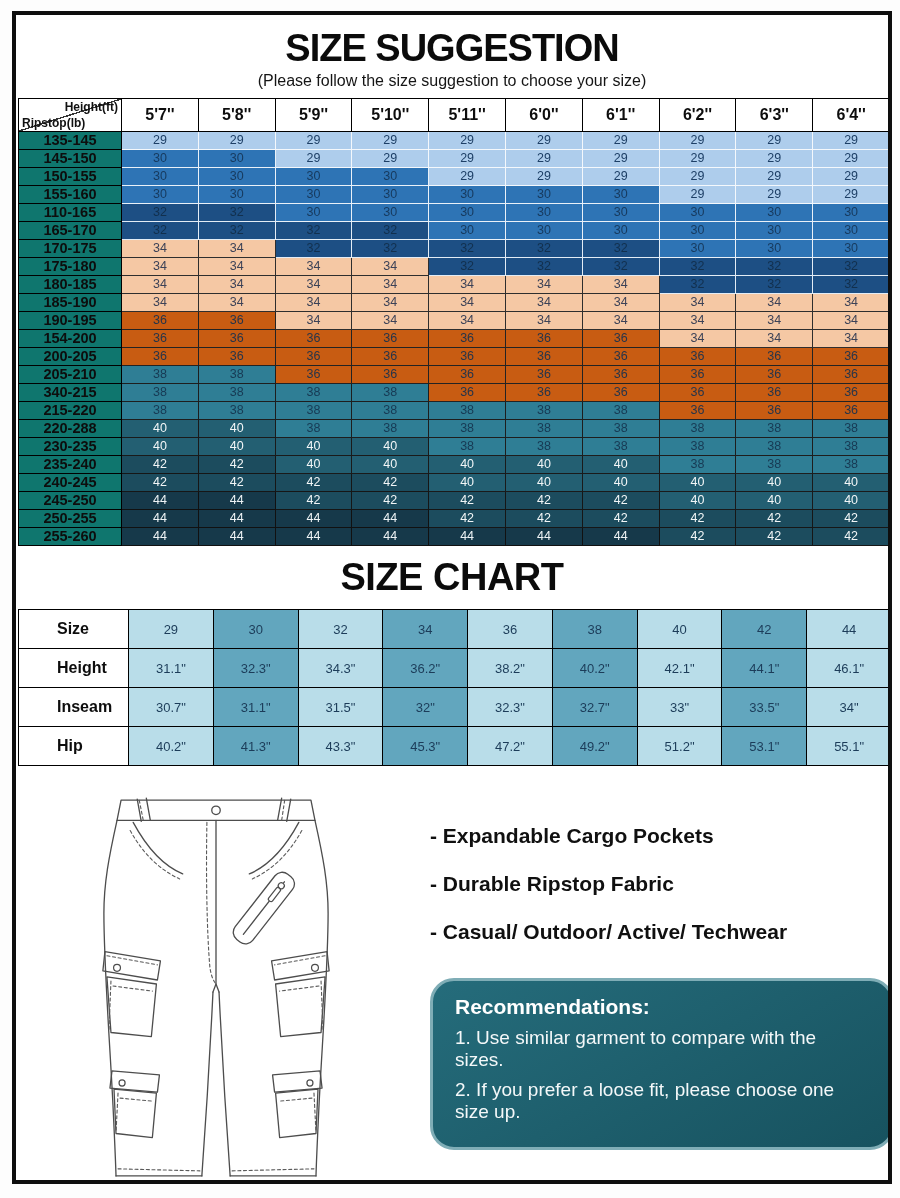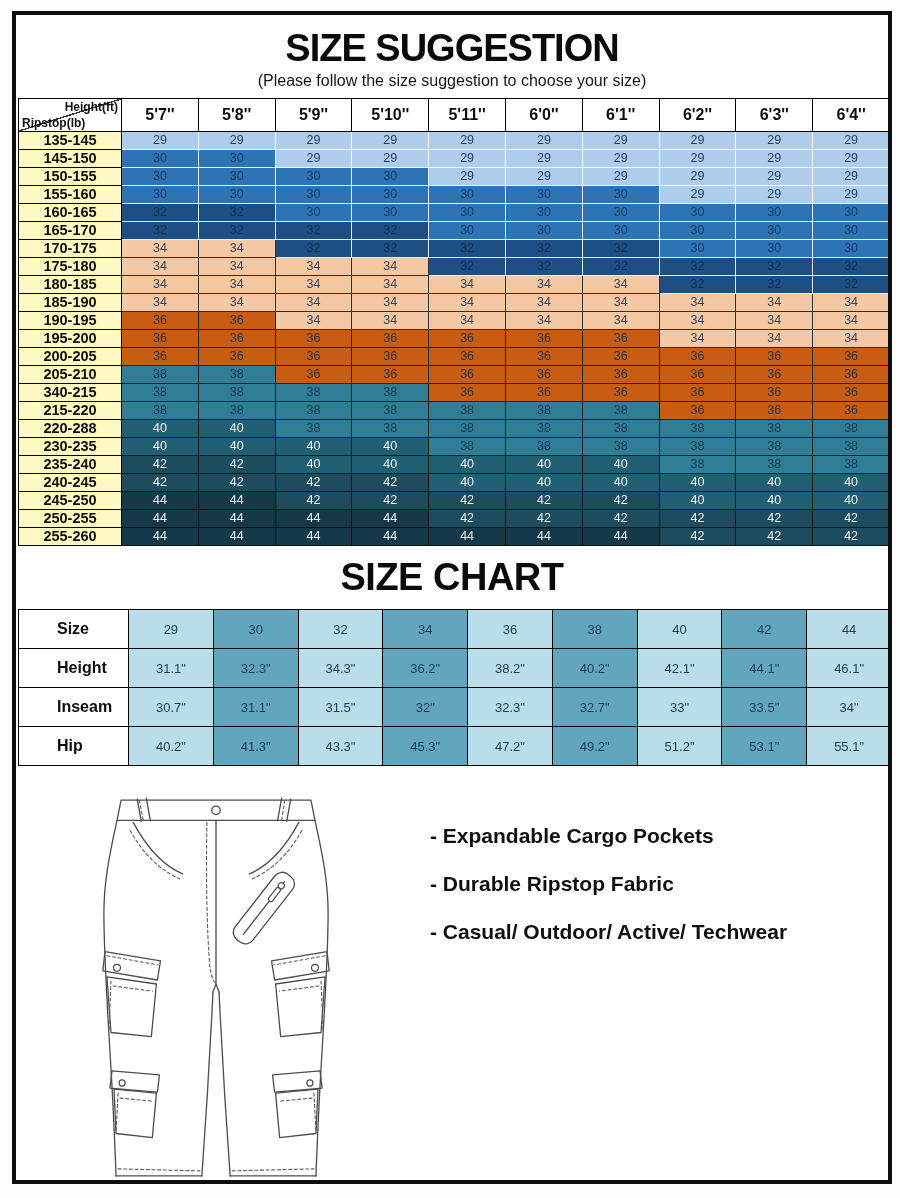--- a/index.html
+++ b/index.html
@@ -11,21 +11,21 @@
   .title { text-align:center; font-size:38px; font-weight:900; letter-spacing:-1px; color:#0b0b0b; margin-top:2px; }
   .subtitle { text-align:center; font-size:16px; color:#151515; margin-top:2px; margin-bottom:8px; }
 
   
   .sg-table { display:grid; grid-template-columns:103px repeat(10,1fr); grid-template-rows:33px; grid-auto-rows:18px; width:872px; margin:0 auto; border-left:1px solid #000; border-top:1px solid #000; }
   .sg-corner { position:relative; background:#fff; border-right:1px solid #000; border-bottom:1px solid #000;
     background-image:linear-gradient(to bottom right, transparent 48.8%, #333 48.8%, #333 51.2%, transparent 51.2%); }
   .sg-corner .top { position:absolute; top:1px; right:3px; font-size:12px; font-weight:bold; color:#111; }
   .sg-corner .bot { position:absolute; bottom:1px; left:3px; font-size:12px; font-weight:bold; color:#111; }
   .sg-head { background:#fff; border-right:1px solid #000; border-bottom:1px solid #000; font-weight:bold; font-size:16px; color:#0d0d0d; text-align:center; line-height:31px; }
-  .sg-wlabel { background:#fef9c3; border-right:1px solid #000; border-bottom:1px solid #000; font-weight:bold; font-size:14.5px; color:#0d0d0d; text-align:center; line-height:17px; }
+  .sg-wlabel { background:#0f766e; border-right:1px solid #000; border-bottom:1px solid #000; font-weight:bold; font-size:14.5px; color:#0d0d0d; text-align:center; line-height:17px; }
   .sg-cell { font-size:12.5px; text-align:center; line-height:17px; }
 
   
   .title2 { text-align:center; font-size:38px; font-weight:900; letter-spacing:-0.5px; color:#0b0b0b; margin-top:10px; margin-bottom:10px; }
   .sc-table { display:grid; grid-template-columns:110px repeat(9,1fr); grid-auto-rows:39px; width:874px; margin:0 auto; border-left:1px solid #000; border-top:1px solid #000; }
   .sc-label { background:#fff; border-right:1px solid #000; border-bottom:1px solid #000; font-weight:bold; font-size:16px; color:#0d0d0d; display:flex; align-items:center; padding-left:38px; }
   .sc-cell { border-right:1px solid #000; border-bottom:1px solid #000; font-size:13px; color:#1c3c59; display:flex; align-items:center; justify-content:center; }
 
   
   .bottom { display:flex; margin-top:14px; padding-left:62px; }
@@ -101,21 +101,21 @@
         <div class="sg-cell" style="background: rgb(46, 116, 181); color: rgb(23, 58, 94); border-right: 1px solid rgb(234, 241, 248); border-bottom: 1px solid rgb(234, 241, 248);">30</div>
         <div class="sg-cell" style="background: rgb(46, 116, 181); color: rgb(23, 58, 94); border-right: 1px solid rgb(234, 241, 248); border-bottom: 1px solid rgb(234, 241, 248);">30</div>
         <div class="sg-cell" style="background: rgb(46, 116, 181); color: rgb(23, 58, 94); border-right: 1px solid rgb(234, 241, 248); border-bottom: 1px solid rgb(234, 241, 248);">30</div>
         <div class="sg-cell" style="background: rgb(46, 116, 181); color: rgb(23, 58, 94); border-right: 1px solid rgb(234, 241, 248); border-bottom: 1px solid rgb(234, 241, 248);">30</div>
         <div class="sg-cell" style="background: rgb(46, 116, 181); color: rgb(23, 58, 94); border-right: 1px solid rgb(234, 241, 248); border-bottom: 1px solid rgb(234, 241, 248);">30</div>
         <div class="sg-cell" style="background: rgb(46, 116, 181); color: rgb(23, 58, 94); border-right: 1px solid rgb(234, 241, 248); border-bottom: 1px solid rgb(234, 241, 248);">30</div>
         <div class="sg-cell" style="background: rgb(46, 116, 181); color: rgb(23, 58, 94); border-right: 1px solid rgb(234, 241, 248); border-bottom: 1px solid rgb(234, 241, 248);">30</div>
         <div class="sg-cell" style="background: rgb(174, 205, 236); color: rgb(29, 63, 102); border-right: 1px solid rgb(244, 248, 252); border-bottom: 1px solid rgb(244, 248, 252);">29</div>
         <div class="sg-cell" style="background: rgb(174, 205, 236); color: rgb(29, 63, 102); border-right: 1px solid rgb(244, 248, 252); border-bottom: 1px solid rgb(244, 248, 252);">29</div>
         <div class="sg-cell" style="background: rgb(174, 205, 236); color: rgb(29, 63, 102); border-right: 1px solid rgb(244, 248, 252); border-bottom: 1px solid rgb(244, 248, 252);">29</div>
-        <div class="sg-wlabel">160-165</div>
+        <div class="sg-wlabel">110-165</div>
         <div class="sg-cell" style="background: rgb(29, 79, 132); color: rgb(18, 48, 78); border-right: 1px solid rgb(227, 236, 245); border-bottom: 1px solid rgb(227, 236, 245);">32</div>
         <div class="sg-cell" style="background: rgb(29, 79, 132); color: rgb(18, 48, 78); border-right: 1px solid rgb(227, 236, 245); border-bottom: 1px solid rgb(227, 236, 245);">32</div>
         <div class="sg-cell" style="background: rgb(46, 116, 181); color: rgb(23, 58, 94); border-right: 1px solid rgb(234, 241, 248); border-bottom: 1px solid rgb(234, 241, 248);">30</div>
         <div class="sg-cell" style="background: rgb(46, 116, 181); color: rgb(23, 58, 94); border-right: 1px solid rgb(234, 241, 248); border-bottom: 1px solid rgb(234, 241, 248);">30</div>
         <div class="sg-cell" style="background: rgb(46, 116, 181); color: rgb(23, 58, 94); border-right: 1px solid rgb(234, 241, 248); border-bottom: 1px solid rgb(234, 241, 248);">30</div>
         <div class="sg-cell" style="background: rgb(46, 116, 181); color: rgb(23, 58, 94); border-right: 1px solid rgb(234, 241, 248); border-bottom: 1px solid rgb(234, 241, 248);">30</div>
         <div class="sg-cell" style="background: rgb(46, 116, 181); color: rgb(23, 58, 94); border-right: 1px solid rgb(234, 241, 248); border-bottom: 1px solid rgb(234, 241, 248);">30</div>
         <div class="sg-cell" style="background: rgb(46, 116, 181); color: rgb(23, 58, 94); border-right: 1px solid rgb(234, 241, 248); border-bottom: 1px solid rgb(234, 241, 248);">30</div>
         <div class="sg-cell" style="background: rgb(46, 116, 181); color: rgb(23, 58, 94); border-right: 1px solid rgb(234, 241, 248); border-bottom: 1px solid rgb(234, 241, 248);">30</div>
         <div class="sg-cell" style="background: rgb(46, 116, 181); color: rgb(23, 58, 94); border-right: 1px solid rgb(234, 241, 248); border-bottom: 1px solid rgb(234, 241, 248);">30</div>
@@ -178,21 +178,21 @@
         <div class="sg-cell" style="background: rgb(200, 92, 18); color: rgb(39, 53, 74); border-right: 1px solid rgb(35, 35, 35); border-bottom: 1px solid rgb(35, 35, 35);">36</div>
         <div class="sg-cell" style="background: rgb(200, 92, 18); color: rgb(39, 53, 74); border-right: 1px solid rgb(35, 35, 35); border-bottom: 1px solid rgb(35, 35, 35);">36</div>
         <div class="sg-cell" style="background: rgb(245, 200, 164); color: rgb(60, 66, 87); border-right: 1px solid rgb(46, 46, 46); border-bottom: 1px solid rgb(46, 46, 46);">34</div>
         <div class="sg-cell" style="background: rgb(245, 200, 164); color: rgb(60, 66, 87); border-right: 1px solid rgb(46, 46, 46); border-bottom: 1px solid rgb(46, 46, 46);">34</div>
         <div class="sg-cell" style="background: rgb(245, 200, 164); color: rgb(60, 66, 87); border-right: 1px solid rgb(46, 46, 46); border-bottom: 1px solid rgb(46, 46, 46);">34</div>
         <div class="sg-cell" style="background: rgb(245, 200, 164); color: rgb(60, 66, 87); border-right: 1px solid rgb(46, 46, 46); border-bottom: 1px solid rgb(46, 46, 46);">34</div>
         <div class="sg-cell" style="background: rgb(245, 200, 164); color: rgb(60, 66, 87); border-right: 1px solid rgb(46, 46, 46); border-bottom: 1px solid rgb(46, 46, 46);">34</div>
         <div class="sg-cell" style="background: rgb(245, 200, 164); color: rgb(60, 66, 87); border-right: 1px solid rgb(46, 46, 46); border-bottom: 1px solid rgb(46, 46, 46);">34</div>
         <div class="sg-cell" style="background: rgb(245, 200, 164); color: rgb(60, 66, 87); border-right: 1px solid rgb(46, 46, 46); border-bottom: 1px solid rgb(46, 46, 46);">34</div>
         <div class="sg-cell" style="background: rgb(245, 200, 164); color: rgb(60, 66, 87); border-right: 1px solid rgb(46, 46, 46); border-bottom: 1px solid rgb(46, 46, 46);">34</div>
-        <div class="sg-wlabel">195-200</div>
+        <div class="sg-wlabel">154-200</div>
         <div class="sg-cell" style="background: rgb(200, 92, 18); color: rgb(39, 53, 74); border-right: 1px solid rgb(35, 35, 35); border-bottom: 1px solid rgb(35, 35, 35);">36</div>
         <div class="sg-cell" style="background: rgb(200, 92, 18); color: rgb(39, 53, 74); border-right: 1px solid rgb(35, 35, 35); border-bottom: 1px solid rgb(35, 35, 35);">36</div>
         <div class="sg-cell" style="background: rgb(200, 92, 18); color: rgb(39, 53, 74); border-right: 1px solid rgb(35, 35, 35); border-bottom: 1px solid rgb(35, 35, 35);">36</div>
         <div class="sg-cell" style="background: rgb(200, 92, 18); color: rgb(39, 53, 74); border-right: 1px solid rgb(35, 35, 35); border-bottom: 1px solid rgb(35, 35, 35);">36</div>
         <div class="sg-cell" style="background: rgb(200, 92, 18); color: rgb(39, 53, 74); border-right: 1px solid rgb(35, 35, 35); border-bottom: 1px solid rgb(35, 35, 35);">36</div>
         <div class="sg-cell" style="background: rgb(200, 92, 18); color: rgb(39, 53, 74); border-right: 1px solid rgb(35, 35, 35); border-bottom: 1px solid rgb(35, 35, 35);">36</div>
         <div class="sg-cell" style="background: rgb(200, 92, 18); color: rgb(39, 53, 74); border-right: 1px solid rgb(35, 35, 35); border-bottom: 1px solid rgb(35, 35, 35);">36</div>
         <div class="sg-cell" style="background: rgb(245, 200, 164); color: rgb(60, 66, 87); border-right: 1px solid rgb(46, 46, 46); border-bottom: 1px solid rgb(46, 46, 46);">34</div>
         <div class="sg-cell" style="background: rgb(245, 200, 164); color: rgb(60, 66, 87); border-right: 1px solid rgb(46, 46, 46); border-bottom: 1px solid rgb(46, 46, 46);">34</div>
         <div class="sg-cell" style="background: rgb(245, 200, 164); color: rgb(60, 66, 87); border-right: 1px solid rgb(46, 46, 46); border-bottom: 1px solid rgb(46, 46, 46);">34</div>
@@ -425,17 +425,24 @@
         </svg>
       </div>
 
       <div class="right-col">
         <ul class="features" id="features">
             <li>- Expandable Cargo Pockets</li>
             <li>- Durable Ripstop Fabric</li>
             <li>- Casual/ Outdoor/ Active/ Techwear</li>
           </ul>
 
+        <div class="reco">
+          <div class="reco-title">Recommendations:</div>
+          <div id="reco-items">
+              <div class="reco-item">1. Use similar garment to compare with the sizes.</div>
+              <div class="reco-item">2. If you prefer a loose fit, please choose one size up.</div>
+            </div>
+        </div>
       </div>
     </div>
 
   </div>
 </div>
 
 </body></html>

